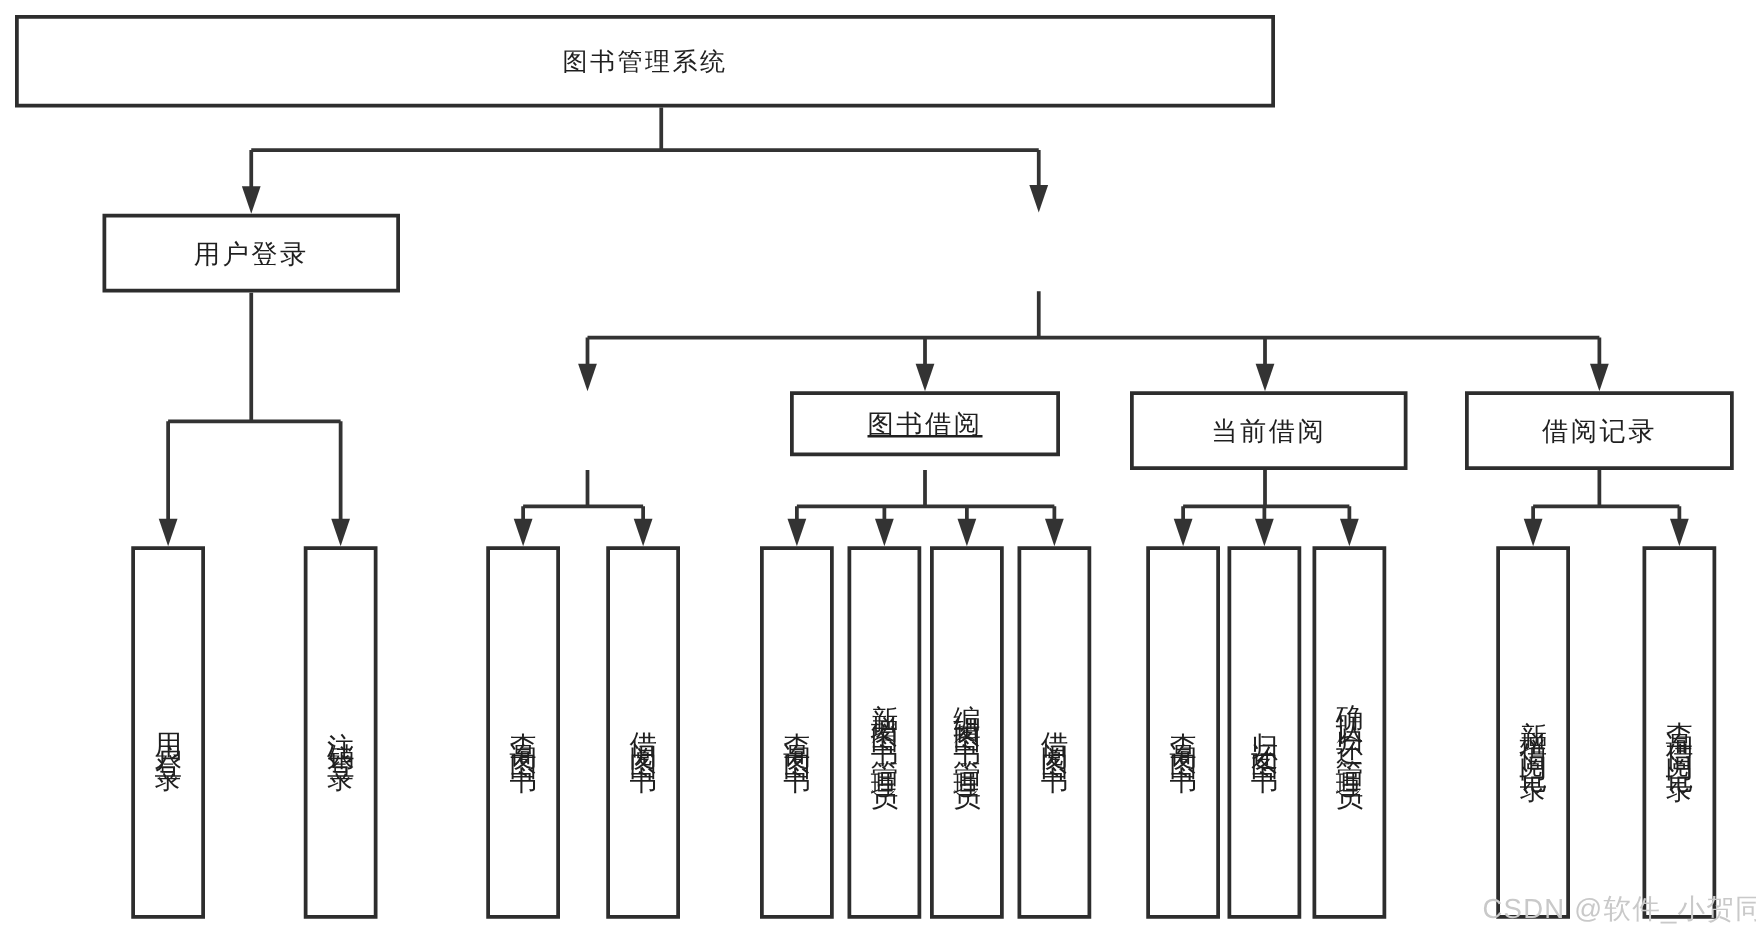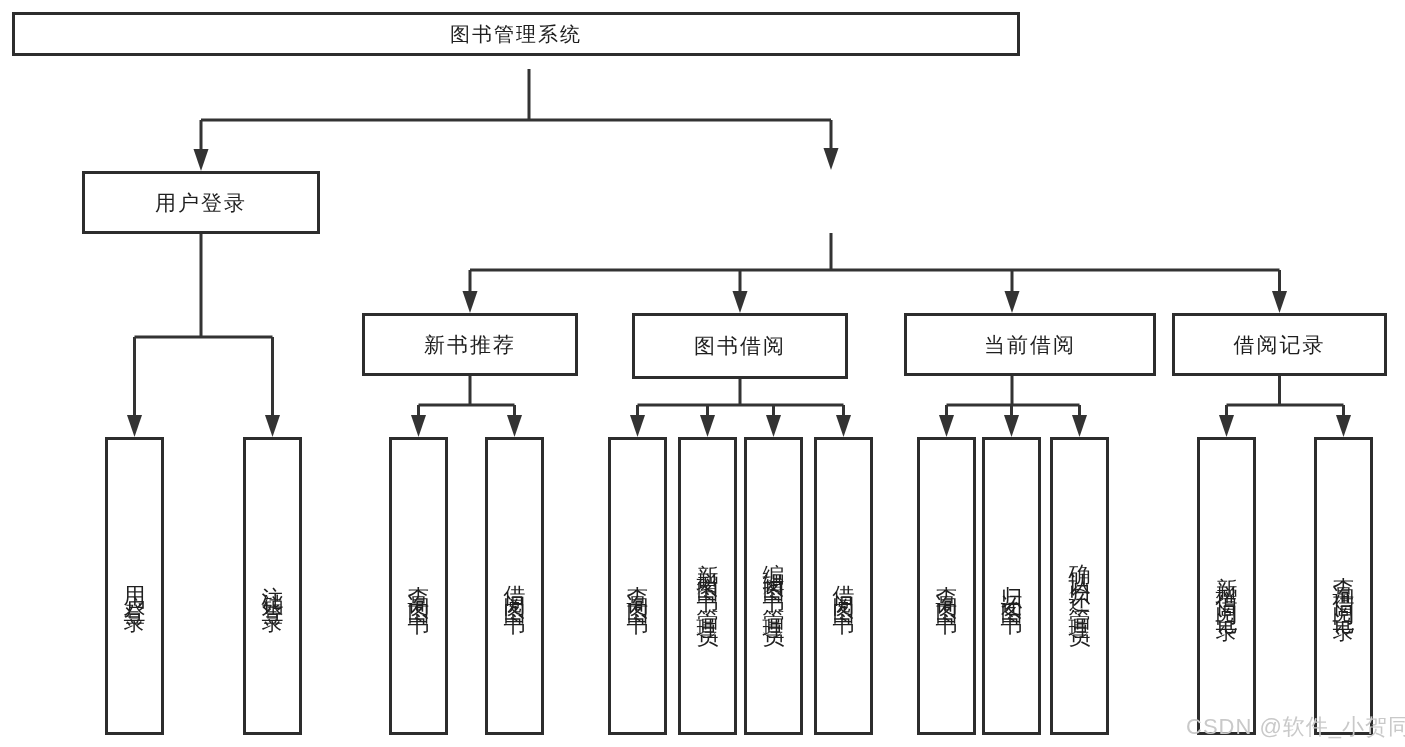--- a/index.html
+++ b/index.html
@@ -29,26 +29,26 @@
   .h-label { font-size: 21px; letter-spacing: 2px; }
   .title-label { font-size: 20px; letter-spacing: 2px; }
   .v-label {
     writing-mode: vertical-rl;
     text-orientation: mixed;
     font-size: 22px;
     letter-spacing: 9px;
     line-height: 1;
   }
   
-  #n-root   { left: 12px;  top: 12px;  width: 1008px; height: 44px; }
+  #n-root   { left: 12px;  top: 12px;  width: 1008px; height: 74px; }
   #n-ulogin { left: 82px;  top: 171px; width: 238px;  height: 63px; }
   #n-bmgmt  { left: 714px; top: 170px; width: 234px;  height: 63px; }
   #n-nbr    { left: 362px; top: 313px; width: 216px;  height: 63px; }
-  #n-bb     { left: 632px; top: 313px; width: 216px;  height: 66px; }
-  #n-cb     { left: 904px; top: 313px; width: 252px;  height: 63px; }
+  #n-bb     { left: 632px; top: 313px; width: 216px;  height: 52px; text-decoration: underline; }
+  #n-cb     { left: 904px; top: 313px; width: 222px;  height: 63px; }
   #n-br     { left: 1172px;top: 313px; width: 215px;  height: 63px; }
   .leaf     { top: 437px;  width: 59px; height: 298px; }
   #lf-ulogin  { left: 105px; }
   #lf-logout  { left: 243px; }
   #lf-nbr-q   { left: 389px; }
   #lf-nbr-b   { left: 485px; }
   #lf-bb-q    { left: 608px; }
   #lf-bb-add  { left: 678px; }
   #lf-bb-edit { left: 744px; }
   #lf-bb-bor  { left: 814px; }
@@ -103,21 +103,20 @@
       <polygon points="1072,415 1087,415 1079.5,437"></polygon>
       <polygon points="1219,415 1234,415 1226.5,437"></polygon>
       <polygon points="1336,415 1351,415 1343.5,437"></polygon>
     </g>
   </svg>
 
   <div class="node title-label" id="n-root">图书管理系统</div>
 
   <div class="node h-label" id="n-ulogin">用户登录</div>
 
-  <div class="node h-label" id="n-nbr">新书推荐</div>
   <div class="node h-label" id="n-bb">图书借阅</div>
   <div class="node h-label" id="n-cb">当前借阅</div>
   <div class="node h-label" id="n-br">借阅记录</div>
 
   <div class="node v-label leaf" id="lf-ulogin">用户登录</div>
   <div class="node v-label leaf" id="lf-logout">注销登录</div>
 
   <div class="node v-label leaf" id="lf-nbr-q">查询图书</div>
   <div class="node v-label leaf" id="lf-nbr-b">借阅图书</div>
 

